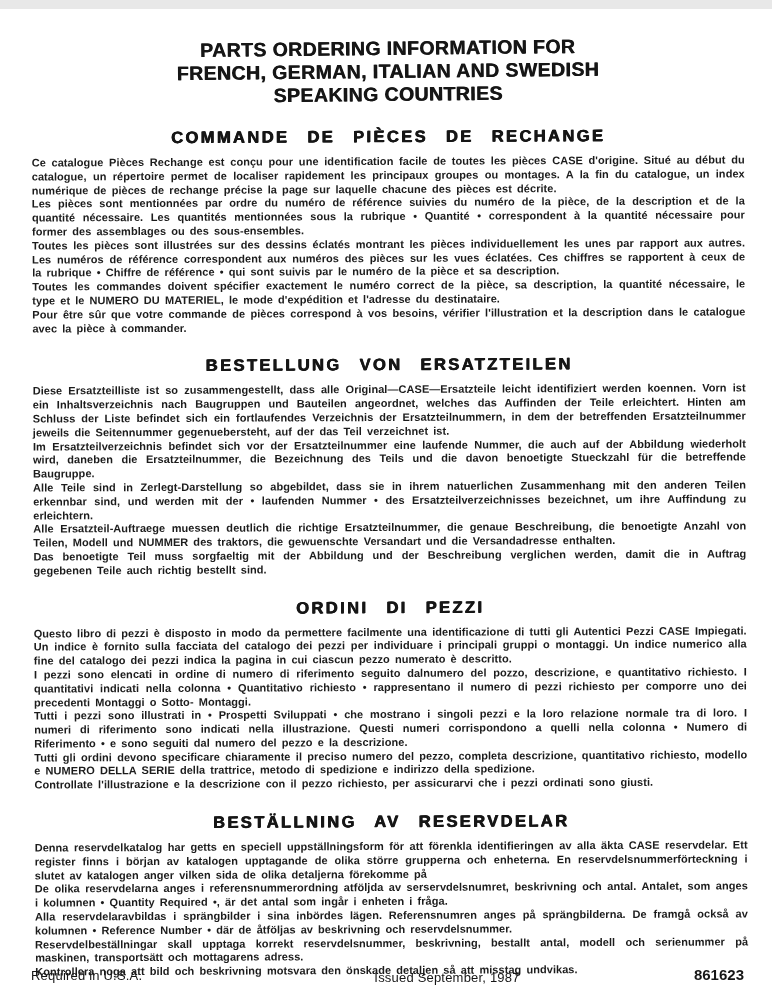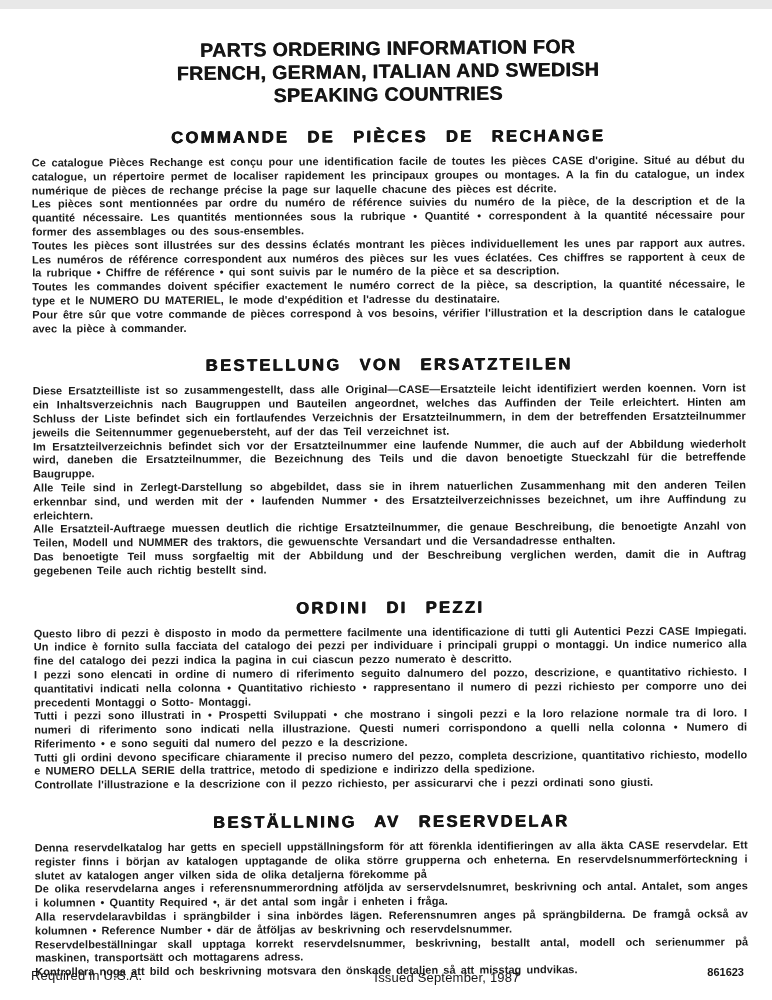--- a/index.html
+++ b/index.html
@@ -70,21 +70,21 @@
     left: 447px;
     top: 8px;
     transform: translateX(-50%);
     white-space: nowrap;
     letter-spacing: 0.2px;
   }
   .footer .serial {
     position: absolute;
     right: 28px;
     top: 4px;
-    font-size: 11px;
+    font-size: 15px;
     font-weight: bold;
     padding-left: 35px;
   }
 </style>
 </head>
 <body>
 
 <div class="page">
   <div class="content">
 

